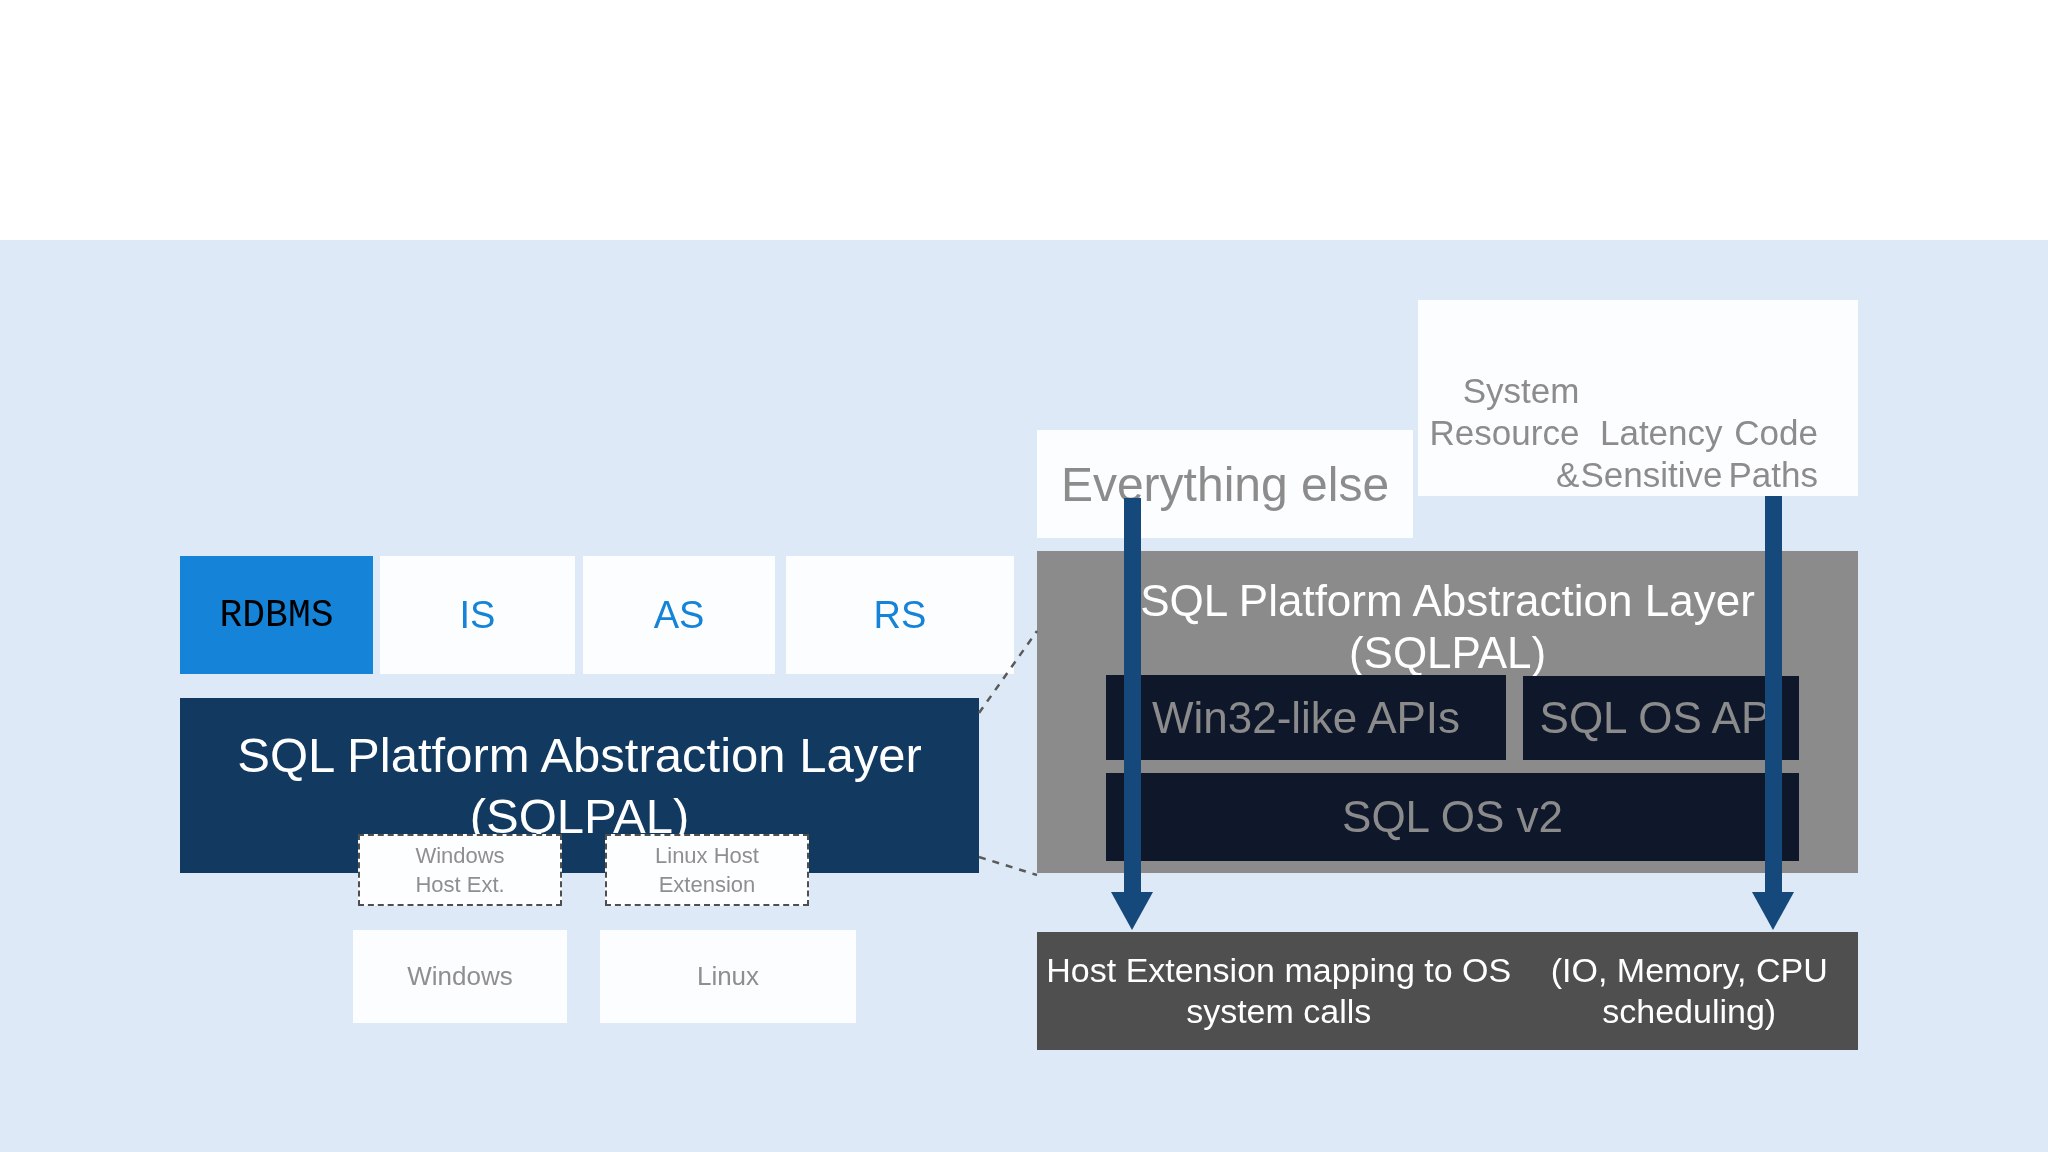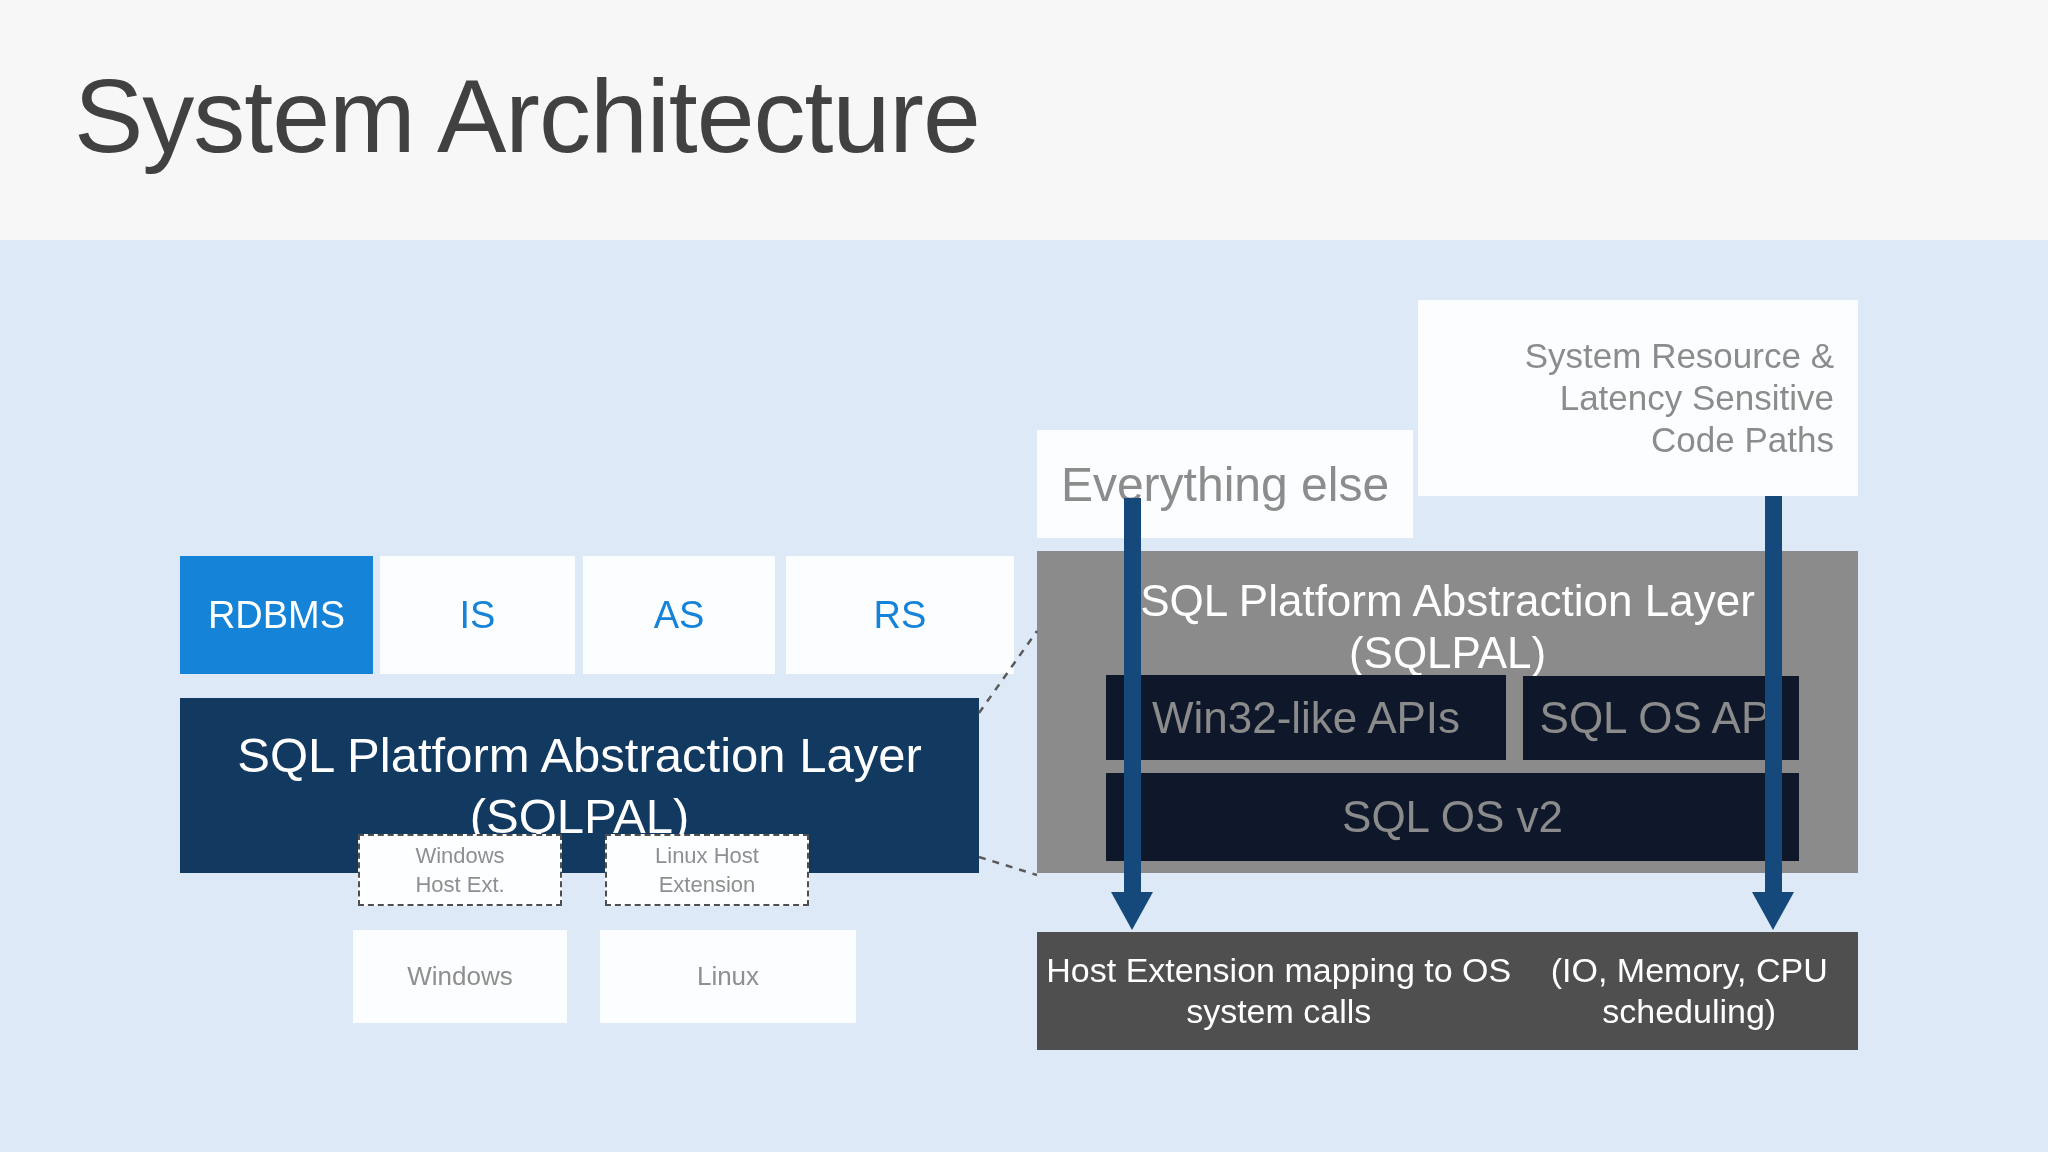--- a/index.html
+++ b/index.html
@@ -20,21 +20,21 @@
 
   
   .canvas { left:0; top:240px; width:2048px; height:912px; background:#dde9f6; }
 
   
   .svc {
     top:556px; height:118px; background:#fbfdfe; color:#1483d8;
     display:flex; align-items:center; justify-content:center;
     font-size:38px; font-weight:300;
   }
-  .svc-active { background:#1483d8; color:#ffffff; }
+  .svc-active { background:#1483d8; color:#000000;font-family:Liberation Mono, monospace; }
 
   .navy-box {
     left:180px; top:698px; width:799px; height:175px; background:#123a60;
     color:#fff; display:flex; flex-direction:column; align-items:center; justify-content:center;
     font-size:49px; line-height:61px; text-align:center; z-index:1;
   }
 
   .hext {
     top:834px; width:204px; height:72px; background:#fdfeff;
     border:2px dashed #4f4f4f; color:#8f8f8f;
@@ -46,22 +46,22 @@
     display:flex; align-items:center; justify-content:center; font-size:26px;
   }
 
   
   .sign {
     background:#fbfdfe; color:#8c8c8c; display:flex; align-items:center;
   }
   .ee-box { left:1037px; top:390px; width:376px; height:108px; justify-content:center; font-size:48px;margin-top:40px; }
   .sr-box {
     left:1418px; top:300px; width:440px; height:196px;
-    flex-direction:column; justify-content:center; align-items:flex-end;
-    padding-right:24px; font-size:35px; line-height:42px; text-align:right;
+    flex-direction:row; justify-content:center; align-items:flex-end;
+    padding-right:40px; font-size:35px; line-height:42px; text-align:right;
   }
 
   .gray-box { left:1037px; top:551px; width:821px; height:322px; background:#8b8b8b; z-index:1; }
   .gray-title {
     position:absolute; left:0; top:24px; width:100%;
     color:#ffffff; font-size:44px; line-height:52px; text-align:center;
   }
   .inner-box {
     position:absolute; background:#0f172a; color:#8b8b8b;
     display:flex; align-items:center; justify-content:center; font-size:44px;
@@ -88,23 +88,20 @@
     font-size:34px; line-height:41px; text-align:center; z-index:1;
   }
 
   .connectors { left:0; top:0; width:2048px; height:1152px; pointer-events:none; z-index:2; }
 </style>
 </head>
 <body>
 
 <div class="slide">
 
-  <div class="abs header">
-    <h1 class="page-title">System Architecture</h1>
-  </div>
 
   <div class="abs canvas"></div>
 
   <div class="abs svc svc-active" style="left:180px;width:193px">RDBMS</div>
   <div class="abs svc" style="left:380px;width:195px">IS</div>
   <div class="abs svc" style="left:583px;width:192px">AS</div>
   <div class="abs svc" style="left:786px;width:228px">RS</div>
 
   <div class="abs navy-box">
     <span>SQL Platform Abstraction Layer</span>

